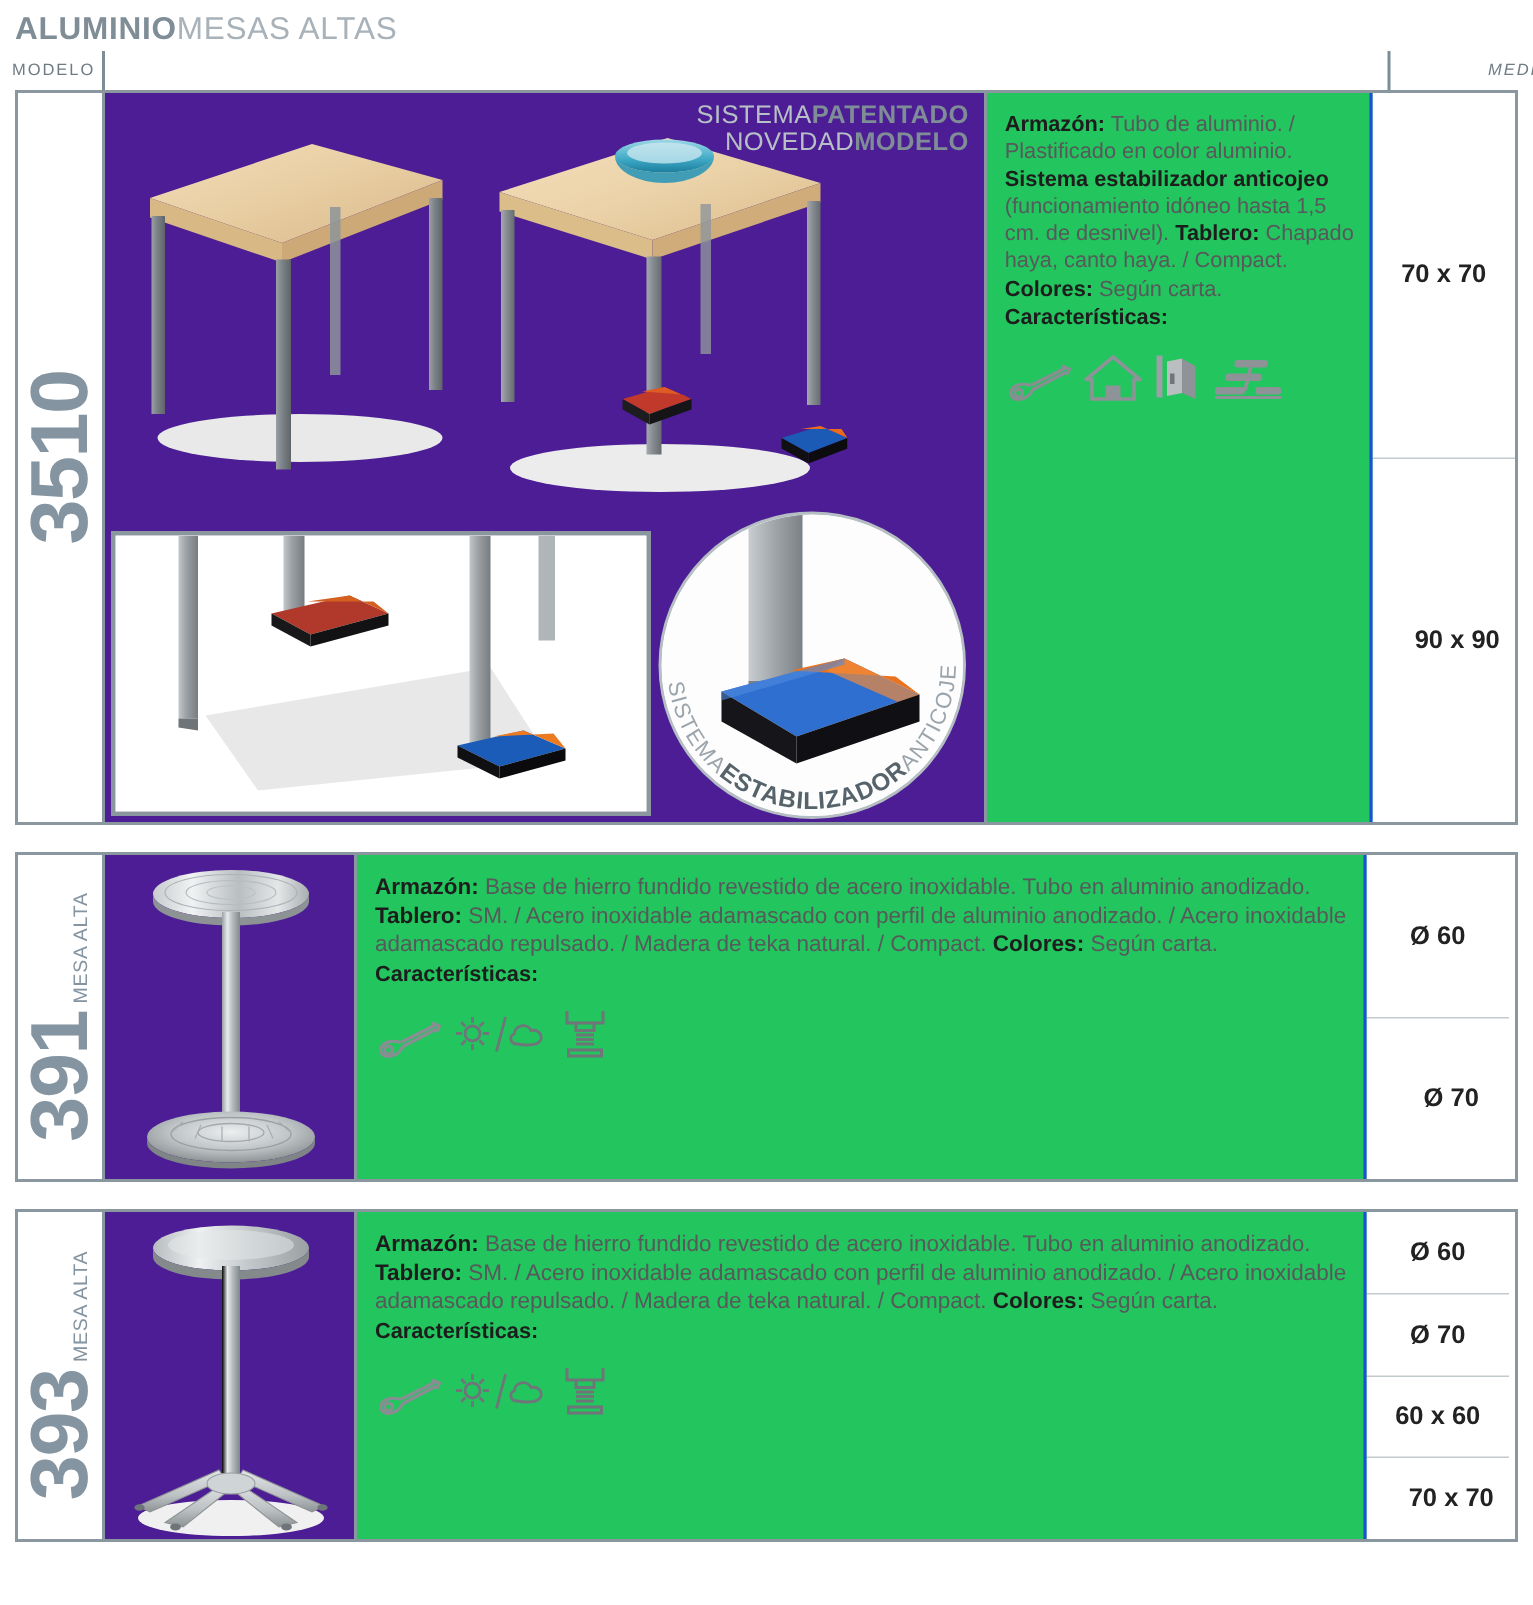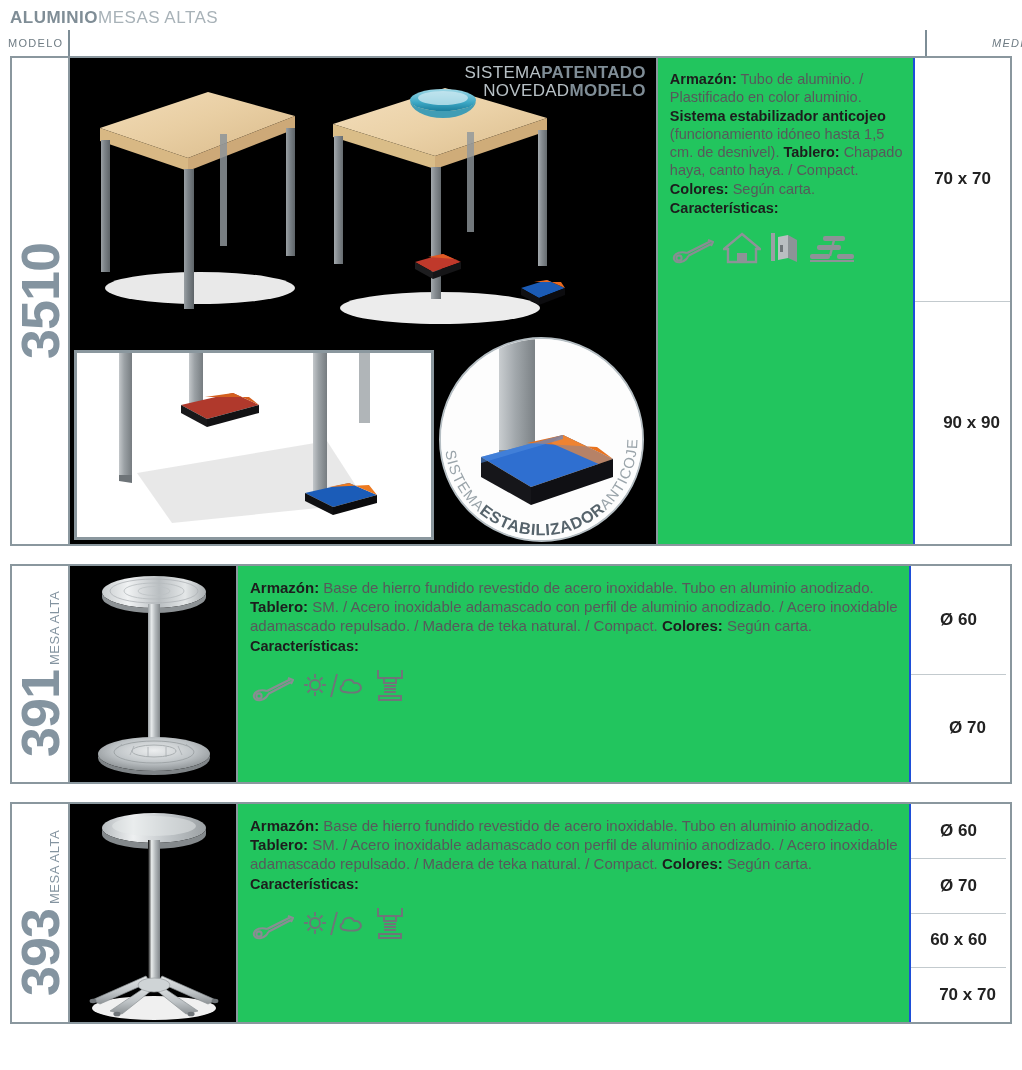--- a/index.html
+++ b/index.html
@@ -8,21 +8,21 @@
     background: #ffffff;
     font-family: "Liberation Sans", sans-serif;
     color: #3a3a3a;
     overflow: hidden;
     position: relative;
   }
 
   
   .page-header {
     padding: 8px 0 2px 10px;
-    font-size: 17px;
+    font-size: 21px;
     letter-spacing: .5px;
     white-space: nowrap;
   }
   .hdr-bold { font-weight: bold; color: #7f8d96; }
   .hdr-light { font-weight: normal; color: #a8b2b8; }
 
   .col-head-row {
     position: relative;
     height: 26px;
   }
@@ -80,21 +80,21 @@
   }
   .model-sub {
     font-size: 13px;
     color: #8494a0;
     letter-spacing: .5px;
     line-height: 1;
   }
 
   .photo-col {
     position: relative;
-    background: #000000;
+    background: #4c1d95;
     border-right: 2px solid #8a979e;
     overflow: hidden;
   }
   .desc-col {
     position: relative;
     border-right: 2px solid #1d4ed8;
     padding: 12px 10px 8px 12px;
     background: #22c55e;
   }
   .size-col {

